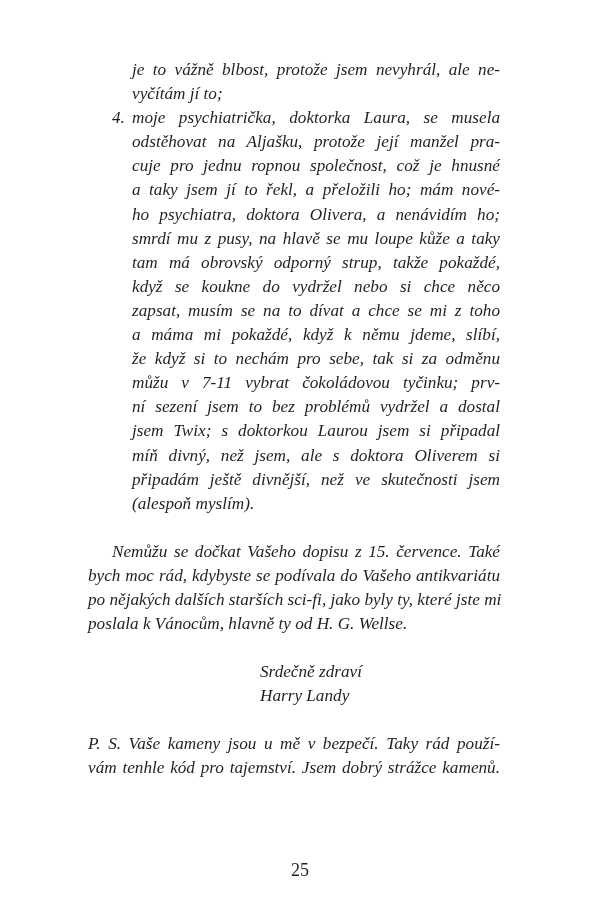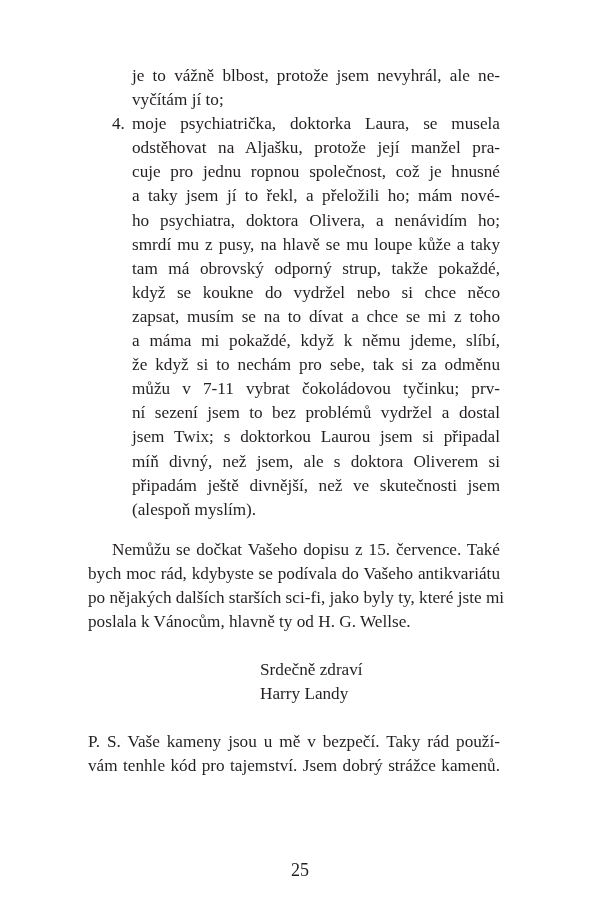--- a/index.html
+++ b/index.html
@@ -13,22 +13,23 @@
       position: relative;
       overflow: hidden;
       font-family: "Liberation Serif", "DejaVu Serif", serif;
       color: #231f20;
       font-size: 17.2px;
       line-height: 24.1px;
     }
     .page {
       position: absolute;
       left: 88px;
-      top: 64px;
+      top: 58px;
       width: 412px;
+      font-style: italic;
     }
     .line {
       display: block;
       white-space: nowrap;
       text-align: justify;
       text-align-last: justify;
       height: 24.1px;
     }
     .line.last {
       text-align-last: left;
@@ -36,21 +37,21 @@
     .list-block {
       position: relative;
       padding-left: 44px;
     }
     .list-num {
       position: absolute;
       left: 24px;
       width: 20px;
     }
     .para {
-      margin-top: 16px;
+      margin-top: 24px;
     }
     .para .line.indent {
       text-indent: 24px;
     }
     .signature {
       margin-top: 24px;
       padding-left: 172px;
     }
     .signature .line {
       text-align: left;

